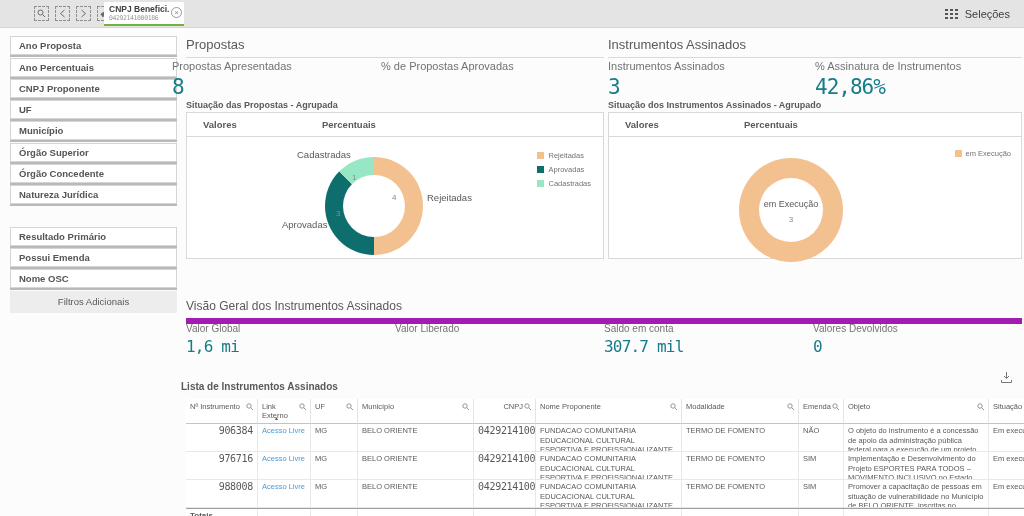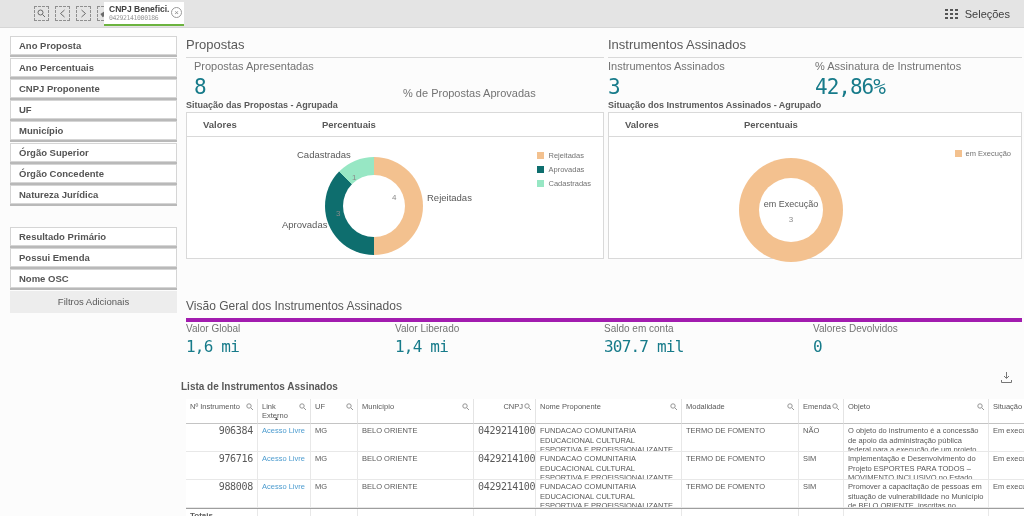--- a/index.html
+++ b/index.html
@@ -50,21 +50,21 @@
   .donut { position:absolute; border-radius:50%; }
   .donut-hole { position:absolute; background:#fff; border-radius:50%; }
   .slice-num { position:absolute; font-size:8px; color:#8a8a8a; }
   .slice-label { position:absolute; font-size:9.5px; color:#595959; }
   .legend { position:absolute; display:flex; flex-direction:column; gap:5px; }
   .legend-item { display:flex; align-items:center; gap:4px; }
   .legend-swatch { width:7px; height:7px; }
   .legend-text { font-size:7.5px; color:#737373; white-space:nowrap; }
 
   
-  .vg-title { font-size:12px; color:#595959; border-bottom:4px solid #a21caf; padding-bottom:5px; }
+  .vg-title { font-size:12px; color:#595959; border-bottom:6px solid #a21caf; padding-bottom:5px; }
   .vg-kpis { position:absolute; left:186px; top:323px; width:836px; display:flex; }
   .vg-kpi { width:25%; }
   .vg-label { font-size:10px; color:#737373; }
   .vg-value { font-size:16px; color:#177B8A; font-family:"DejaVu Sans Mono", monospace;
     margin-top:3px; letter-spacing:-0.8px; }
 
   
   .tbl-title { position:absolute; left:181px; top:381px; font-size:10px; font-weight:bold; color:#595959; }
   .dl-icon { position:absolute; left:1000px; top:371px; width:13px; height:13px; }
   .tbl-wrap { position:absolute; left:186px; top:399px; width:838px; height:117px;
@@ -146,21 +146,21 @@
   <div class="filter-box" style="top:121px">Município</div>
   <div class="filter-box" style="top:142.5px">Órgão Superior</div>
   <div class="filter-box" style="top:163.5px">Órgão Concedente</div>
   <div class="filter-box" style="top:184.5px">Natureza Jurídica</div>
   <div class="filter-box" style="top:227px">Resultado Primário</div>
   <div class="filter-box" style="top:248px">Possui Emenda</div>
   <div class="filter-box" style="top:269px">Nome OSC</div>
   <div class="more-filters">Filtros Adicionais</div>
 
   <div class="abs section-title" style="left:186px; top:37px; width:418px;">Propostas</div>
-  <div class="abs" style="left:194px; top:60px; width:418px; display:flex;align-items:flex-end;">
+  <div class="abs" style="left:172px; top:60px; width:418px; display:flex;">
     <div style="width:50%">
       <div class="kpi-label">Propostas Apresentadas</div>
       <div class="kpi-value">8</div>
     </div>
     <div style="width:50%">
       <div class="kpi-label">% de Propostas Aprovadas</div>
     </div>
   </div>
   <div class="abs chart-title" style="left:186px; top:100px;">Situação das Propostas - Agrupada</div>
 
@@ -228,21 +228,20 @@
   </div>
 
   <div class="abs vg-title" style="left:186px; top:299px; width:836px;">Visão Geral dos Instrumentos Assinados</div>
   <div class="vg-kpis">
     <div class="vg-kpi">
       <div class="vg-label">Valor Global</div>
       <div class="vg-value">1,6 mi</div>
     </div>
     <div class="vg-kpi">
       <div class="vg-label">Valor Liberado</div>
-      <div class="vg-value">1,4 mi</div>
     </div>
     <div class="vg-kpi">
       <div class="vg-label">Saldo em conta</div>
       <div class="vg-value">307.7 mil</div>
     </div>
     <div class="vg-kpi">
       <div class="vg-label">Valores Devolvidos</div>
       <div class="vg-value">0</div>
     </div>
   </div>

